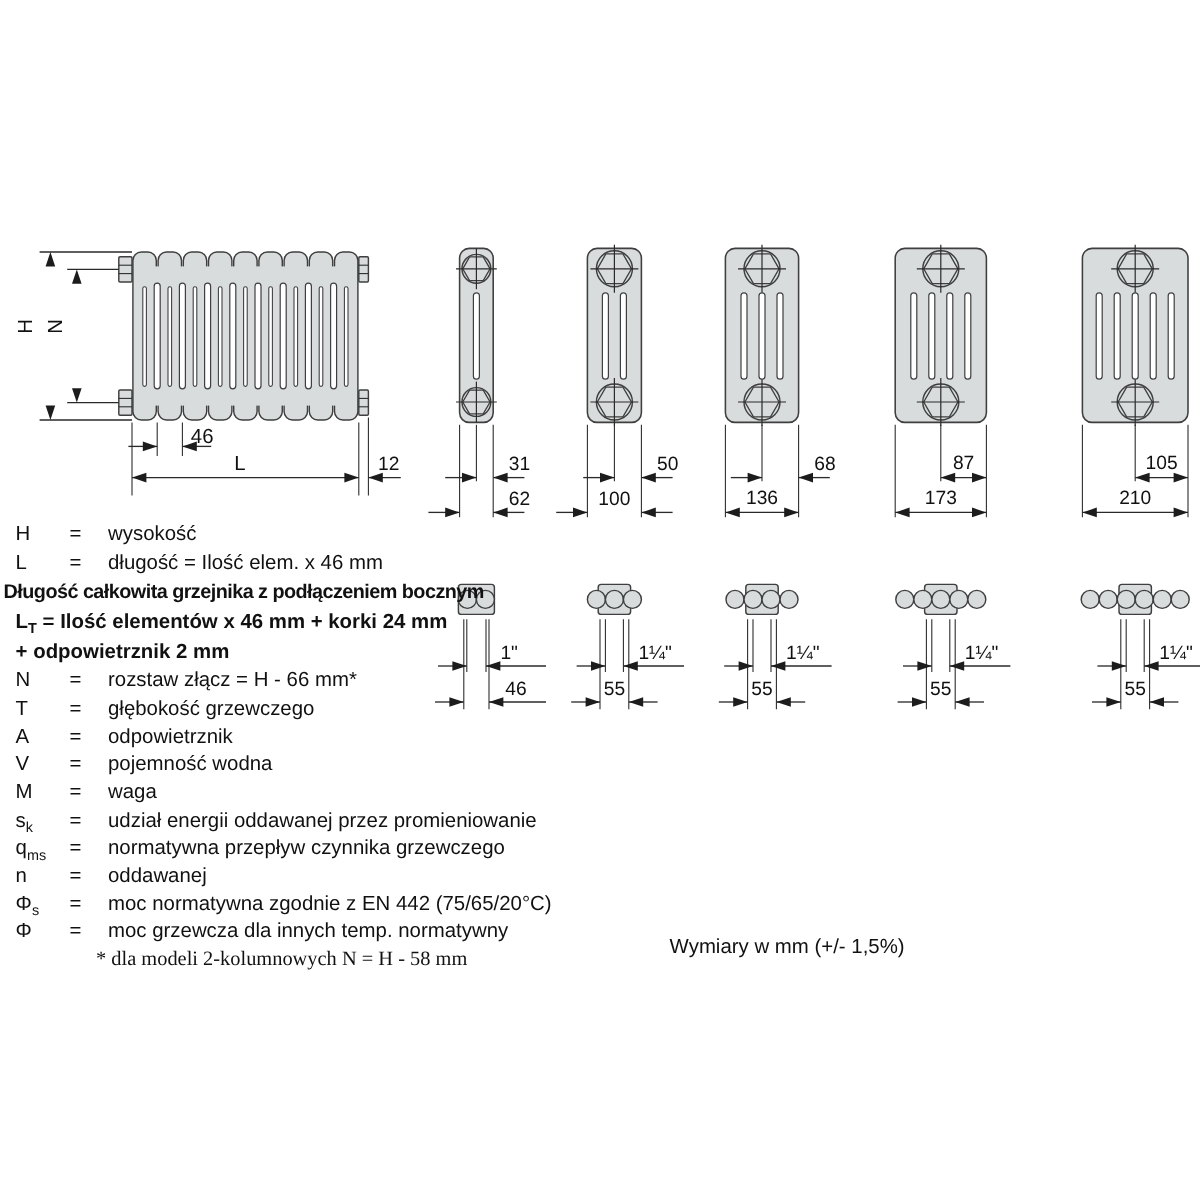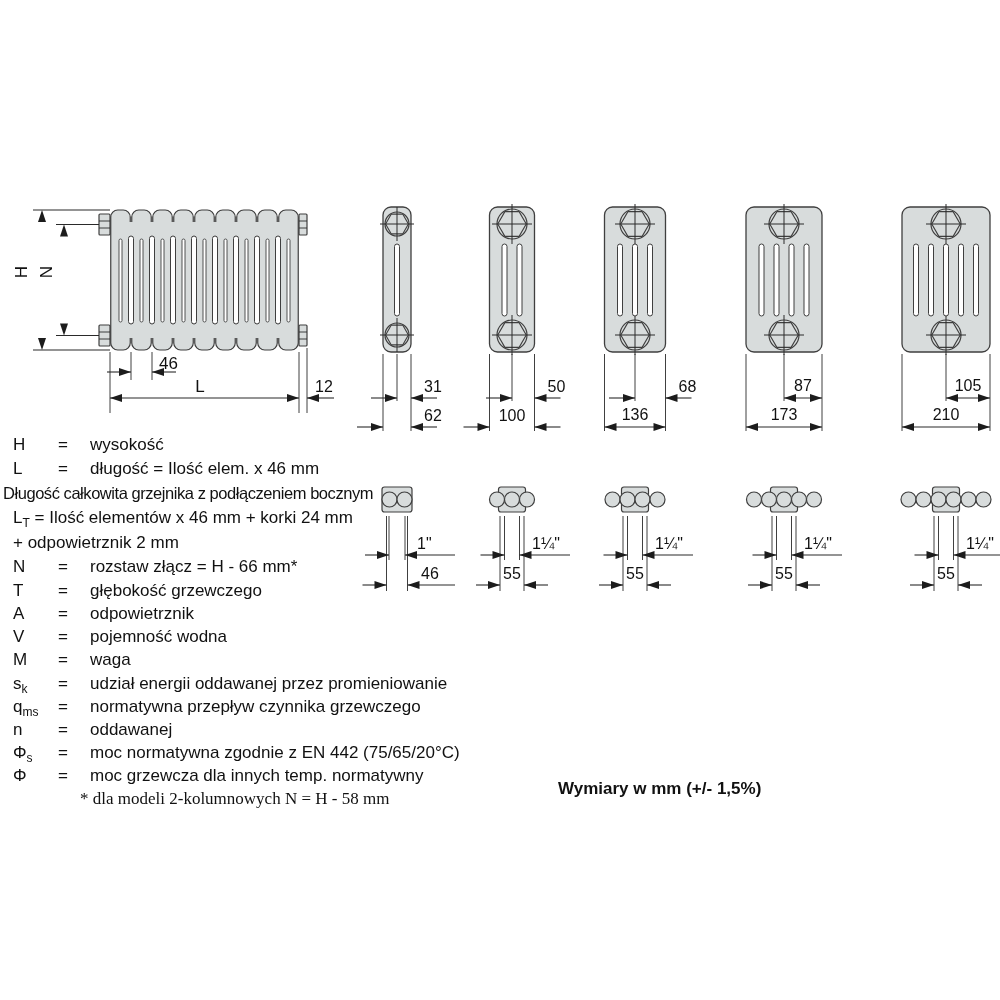--- a/index.html
+++ b/index.html
@@ -5,25 +5,25 @@
   html,body{margin:0;padding:0;background:#fff;}
   #page{position:relative;width:1000px;height:1000px;background:#fff;overflow:hidden;
         font-family:"Liberation Sans", sans-serif;color:#111;}
   #drawing{position:absolute;left:0;top:0;width:1000px;height:1000px;}
   svg text{font-family:"Liberation Sans", sans-serif;fill:#111;}
   #legend{position:absolute;left:13px;top:0;width:480px;}
   .lrow{position:absolute;left:0;height:22px;font-size:17px;white-space:nowrap;color:#111;}
   .lrow .sym{position:absolute;left:0;top:0;}
   .lrow .eq{position:absolute;left:45px;top:0;}
   .lrow .desc{position:absolute;left:77px;top:0;}
-  .lrow .full{position:absolute;left:0;top:0;}
+  .lrow .full{position:absolute;left:0;top:0;font-weight:bold;}
   .lrow .foot{position:absolute;left:67px;top:0;font-family:Liberation Serif, serif;}
   .cond{letter-spacing:-0.45px;font-size:16.5px;margin-left:-10px;}
   sub{font-size:12px;}
-  #note{position:absolute;left:558px;top:779px;font-size:17px;white-space:nowrap;font-weight:bold;}
+  #note{position:absolute;left:558px;top:779px;font-size:17px;white-space:nowrap;}
 </style>
 </head>
 <body>
 <div id="page">
 
 <svg id="drawing" viewBox="0 0 1000 1000">
   <g id="front-view">
         <rect x="110.75" y="210" width="19.5" height="140" rx="7" fill="#d8dcdc" stroke="#3f3f3f" stroke-width="1.2"></rect>
         <rect x="131.75" y="210" width="19.5" height="140" rx="7" fill="#d8dcdc" stroke="#3f3f3f" stroke-width="1.2"></rect>
         <rect x="152.75" y="210" width="19.5" height="140" rx="7" fill="#d8dcdc" stroke="#3f3f3f" stroke-width="1.2"></rect>

